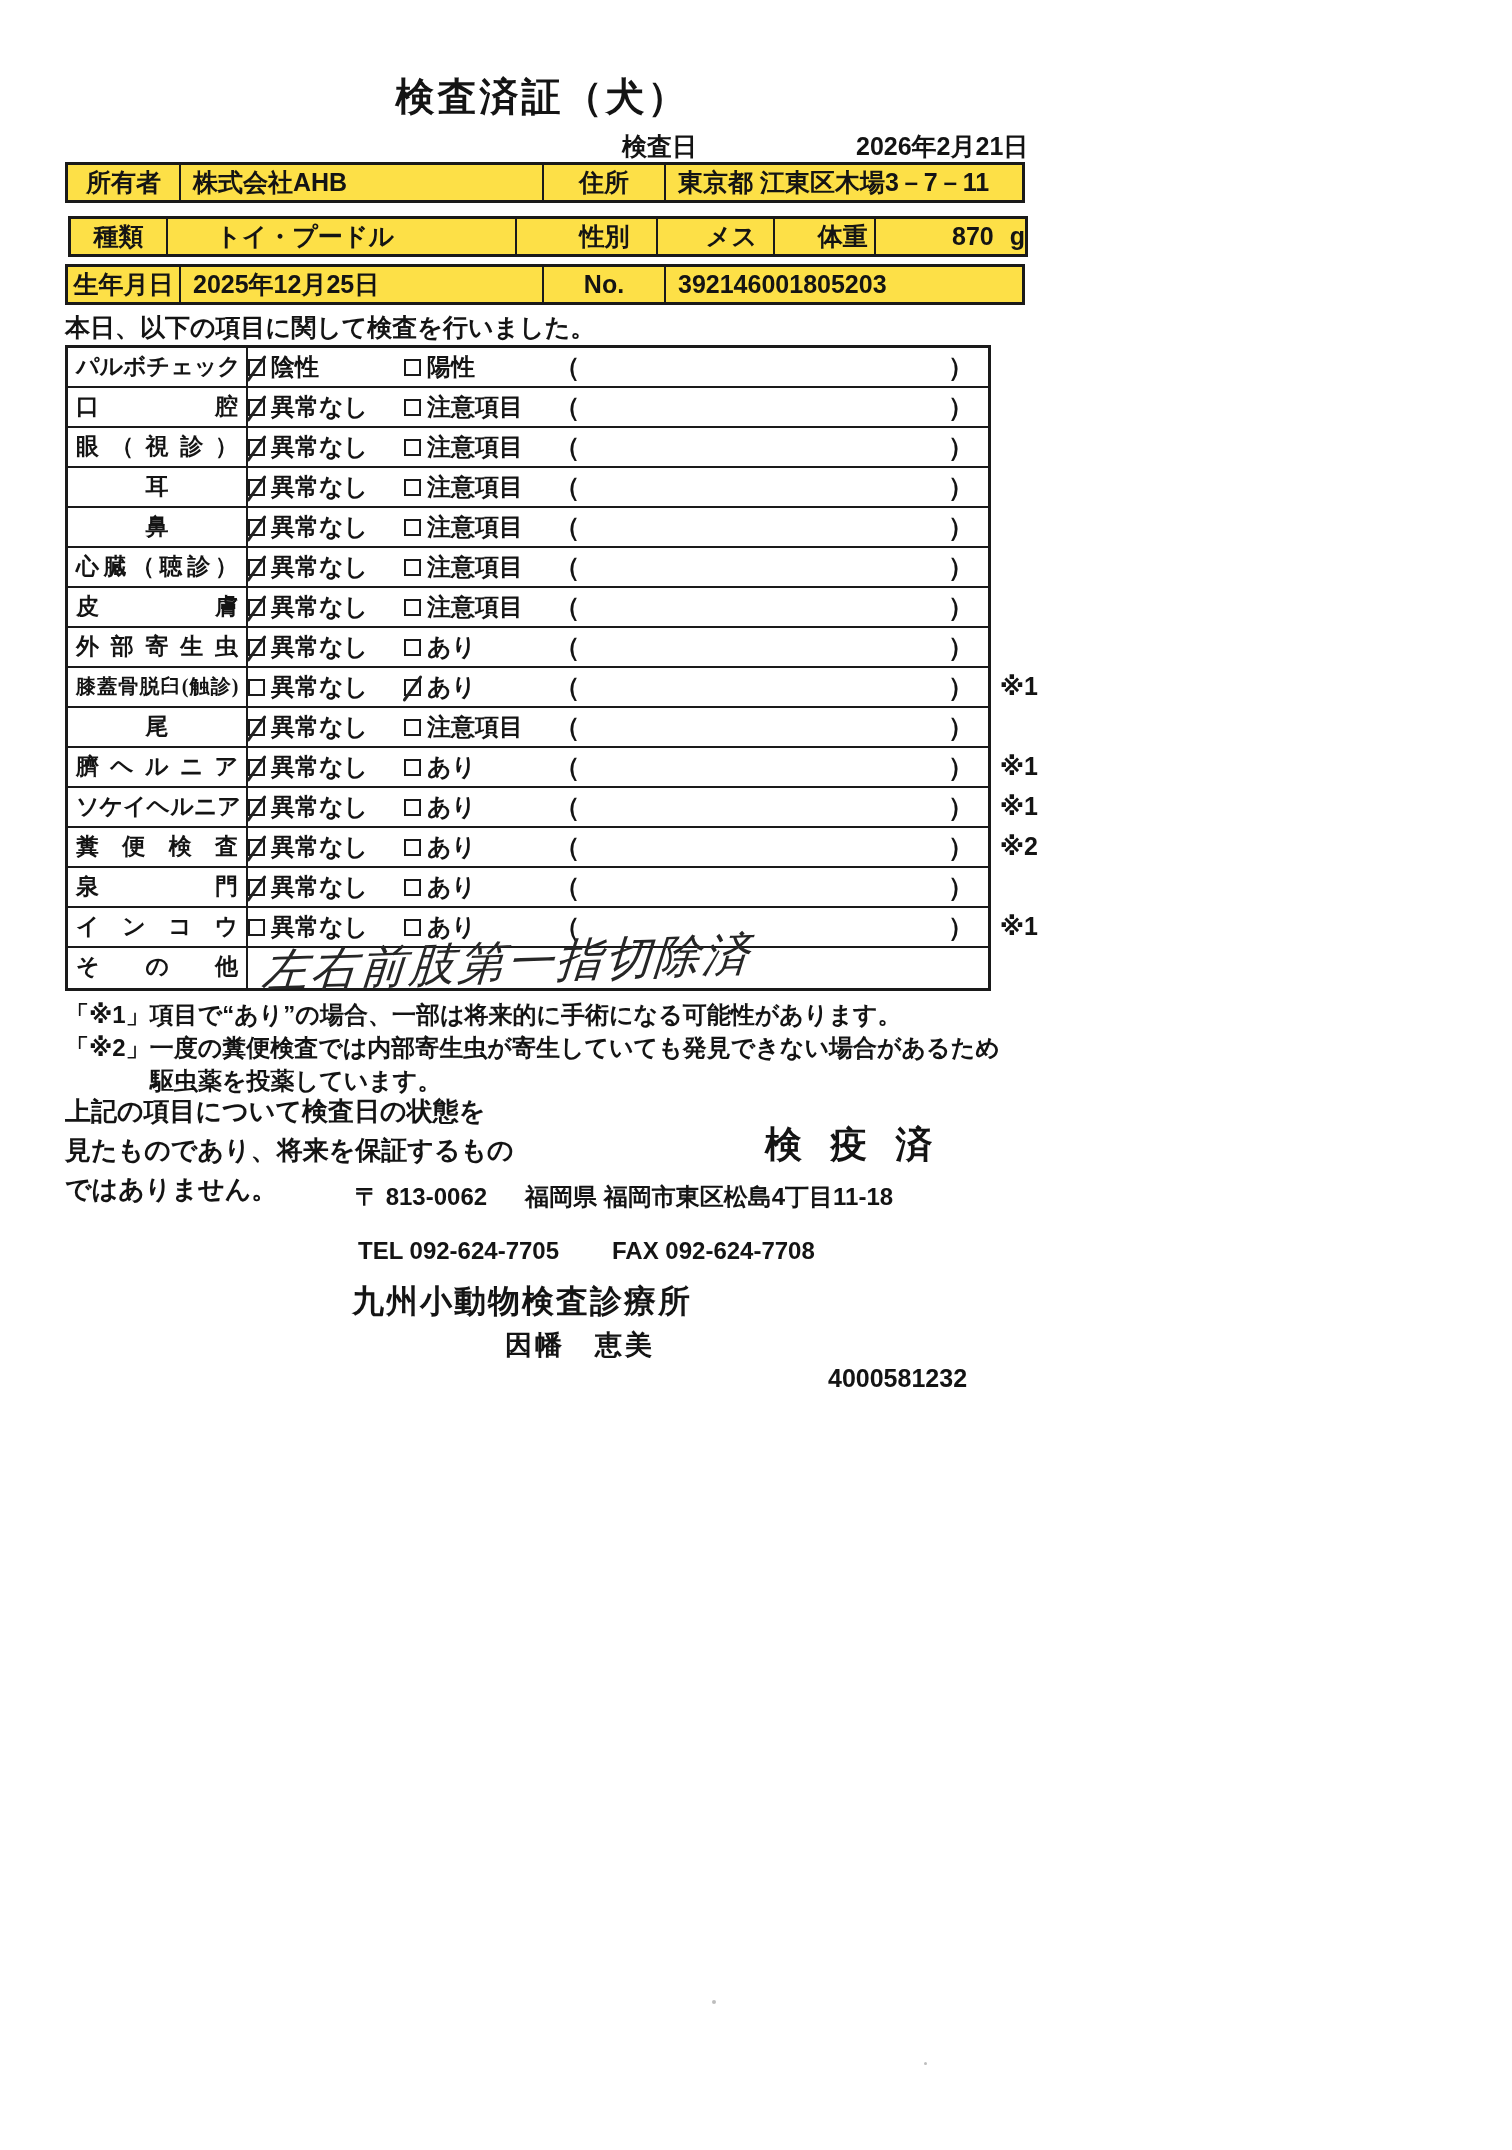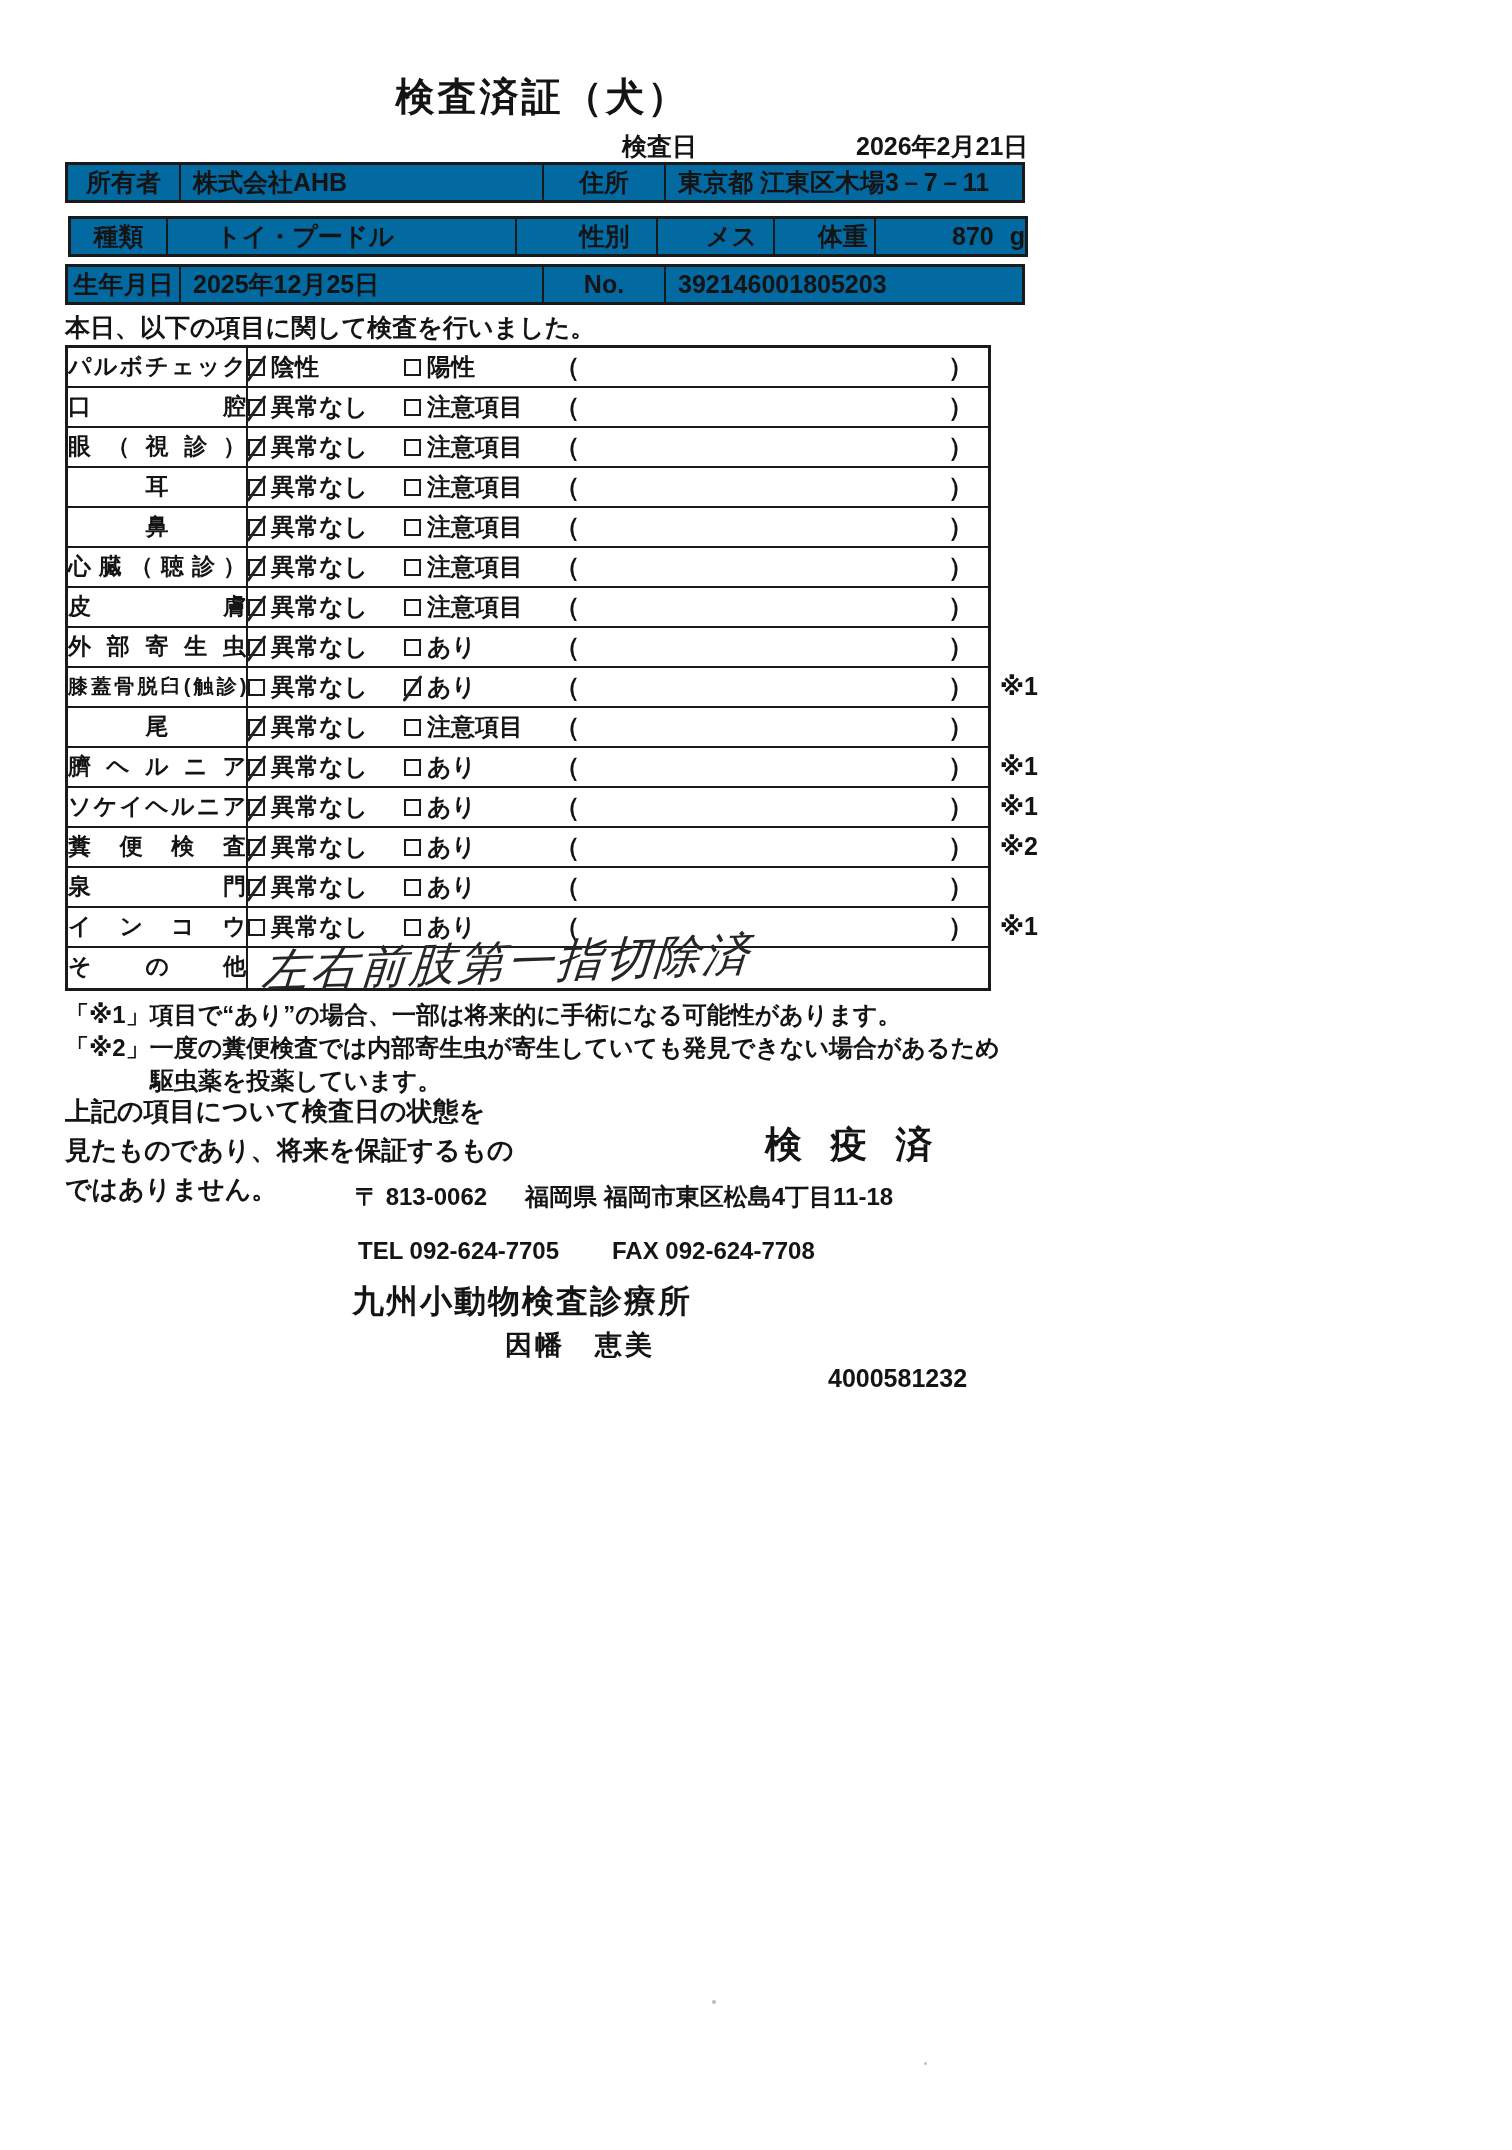--- a/index.html
+++ b/index.html
@@ -5,39 +5,39 @@
   * { margin:0; padding:0; box-sizing:border-box; }
   html,body { background:#e9e9e9; }
   body { font-family:"Liberation Sans","DejaVu Sans",sans-serif; }
   .page { position:relative; width:1512px; height:2150px; background:#ffffff; color:#141414; overflow:hidden; margin:0 auto; }
   .abs { position:absolute; }
 
   .doc-title { left:0; top:70px; width:1085px; text-align:center; font-size:39px; font-weight:700; letter-spacing:3px; }
   .insp-date-label { left:622px; top:130px; font-size:25px; font-weight:700; }
   .insp-date-value { left:856px; top:130px; font-size:25px; font-weight:700; }
 
-  .row-table { display:flex; border:3px solid #1a1a1a; background:#0369a1; align-items:stretch; }
+  .row-table { display:flex; border:3px solid #1a1a1a; background:#fde047; align-items:stretch; }
   .cell { display:flex; align-items:center; font-size:25px; font-weight:700; }
   .cell.rb { border-right:2px solid #1a1a1a; }
   .cell.lab { justify-content:center; }
   .cell.val { padding-left:12px; }
   #owner-table { left:65px; top:162px; width:960px; height:41px; }
   #breed-table { left:68px; top:216px; width:960px; height:41px;gap:36px; }
   #birth-table { left:65px; top:264px; width:960px; height:41px; }
   .w-owner-lab { width:113px; } .w-owner-val { width:363px; } .w-addr-lab { width:122px; } .w-addr-val { flex:1; }
   .w-sex-val { width:93px; } .w-wt-lab { width:75px; }
   .cell.weight { flex:1; justify-content:center; padding-right:0;margin-left:40px; }
   .cell.weight .unit { margin-left:16px; }
 
   .intro-line { left:65px; top:311px; font-size:25px; font-weight:700; }
 
   .insp-table { position:absolute; left:65px; top:345px; width:926px; border:3px solid #1a1a1a; background:#fff; }
   .t-row { display:flex; height:40px; border-bottom:2px solid #1a1a1a; position:relative; align-items:stretch; }
   .t-row:last-child { border-bottom:none; }
-  .t-label { width:180px; border-right:2px solid #1a1a1a; font-size:23px; font-weight:700; line-height:37px; padding:0 0; text-align:justify; text-align-last:justify; overflow:hidden; white-space:nowrap; }
+  .t-label { width:180px; border-right:2px solid #1a1a1a; font-size:23px; font-weight:700; line-height:37px; padding:0 8px; text-align:justify; text-align-last:justify; overflow:hidden; white-space:nowrap;font-family:Liberation Serif, serif; }
   .t-label.single { text-align:center; text-align-last:center; }
   .t-label.tight { font-size:20px; letter-spacing:-0.5px; }
   .t-content { flex:1; display:flex; align-items:center; }
   .opt { display:flex; align-items:center; font-size:24px; font-weight:700; }
   .opt1 { width:150px; }
   .opt2 { width:154px; padding-left:6px; }
   .checkbox { width:17px; height:17px; border:2px solid #1a1a1a; margin-right:6px; position:relative; flex:0 0 auto; background:#fff; }
   .checkbox.checked::after { content:""; position:absolute; width:31px; height:3px; background:#222; left:-9px; top:6px; transform:rotate(-55deg); border-radius:2px; }
   .paren { flex:1; display:flex; justify-content:space-between; align-items:center; font-size:26px; font-weight:700; padding:0 14px 0 2px; }
   .row-note { position:absolute; right:-50px; top:4px; font-size:25px; font-weight:700; white-space:nowrap; }

